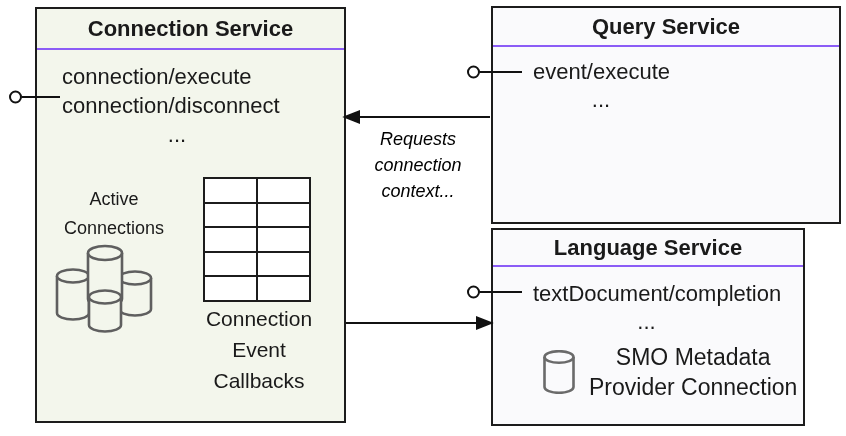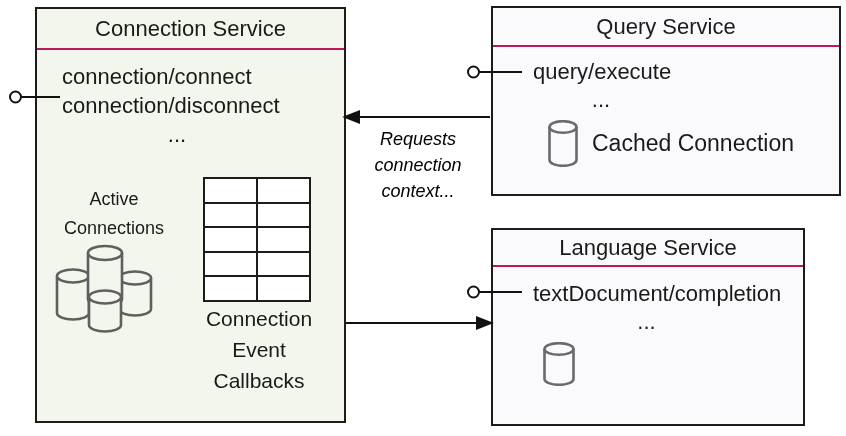--- a/index.html
+++ b/index.html
@@ -3,25 +3,25 @@
 <meta charset="utf-8">
 <style>
   html,body{margin:0;padding:0;background:#fff;}
   .canvas{
     position:relative;width:846px;height:436px;background:#ffffff;
     font-family:"Liberation Sans", sans-serif;color:#1a1a1a;overflow:hidden;
   }
   .box{position:absolute;border:2px solid #1c1c1c;box-sizing:border-box;}
   .box-header{
     display:flex;align-items:center;justify-content:center;
-    border-bottom:2px solid #be185d;font-weight:normal;font-size:22px;
+    border-bottom:2px solid #8b5cf6;font-weight:bold;font-size:22px;
   }
   .conn-box{left:35px;top:7px;width:311px;height:416px;background:#f3f6ec;}
   .conn-box .box-header{height:39px;}
-  .query-box{left:491px;top:6px;width:350px;height:190px;background:#fafafc;}
+  .query-box{left:491px;top:6px;width:350px;height:218px;background:#fafafc;}
   .query-box .box-header{height:37px;}
   .lang-box{left:491px;top:228px;width:314px;height:198px;background:#fafafc;}
   .lang-box .box-header{height:35px;}
 
   .methods{position:absolute;font-size:22px;line-height:29px;}
   .conn-methods{left:25px;top:53px;}
   .q-methods{left:40px;top:50px;line-height:28px;}
   .l-methods{left:40px;top:50px;line-height:28px;}
   .ellipsis-line{text-align:center;}
   .conn-methods .ellipsis-line{width:230px;}
@@ -61,21 +61,21 @@
 </style>
 </head>
 <body>
 
 <div class="canvas">
 
   <div class="box conn-box">
     <div class="box-header">Connection Service</div>
 
     <div class="methods conn-methods">
-      <div>connection/connect</div>
+      <div>connection/execute</div>
       <div>connection/disconnect</div>
       <div class="ellipsis-line">...</div>
     </div>
 
     <div class="active-label">Active
 Connections</div>
 
     <svg class="cluster-icon" width="98" height="92" viewBox="0 0 98 92">
       <g fill="#f3f6ec" stroke="#5f5f5f" stroke-width="2.6">
 
@@ -108,50 +108,43 @@
 
     <div class="callbacks-label">Connection
 Event
 Callbacks</div>
   </div>
 
   <div class="box query-box">
     <div class="box-header">Query Service</div>
 
     <div class="methods q-methods">
-      <div>query/execute</div>
+      <div>event/execute</div>
       <div class="ellipsis-line">...</div>
     </div>
 
-    <div class="res-row cached-row">
-      <svg width="30" height="47" viewBox="0 0 30 47">
-        <g fill="none" stroke="#6a6a6a" stroke-width="2.6">
-          <path d="M1.5,7 L1.5,40 A13.5,5.8 0 0 0 28.5,40 L28.5,7"></path>
-          <ellipse cx="15" cy="7" rx="13.5" ry="5.8"></ellipse>
-        </g>
-      </svg>
-      <span class="res-label">Cached Connection</span>
-    </div>
   </div>
 
   <div class="box lang-box">
     <div class="box-header">Language Service</div>
 
     <div class="methods l-methods">
       <div>textDocument/completion</div>
       <div class="ellipsis-line">...</div>
     </div>
 
     <div class="res-row smo-row">
       <svg width="32" height="44" viewBox="0 0 32 44">
         <g fill="none" stroke="#6a6a6a" stroke-width="2.6">
           <path d="M1.5,7 L1.5,37 A14.5,5.8 0 0 0 30.5,37 L30.5,7"></path>
           <ellipse cx="16" cy="7" rx="14.5" ry="5.8"></ellipse>
         </g>
       </svg>
+      <span class="res-label">SMO Metadata
+Provider Connection</span>
     </div>
   </div>
 
   <svg class="overlay">
     <g stroke="#111" stroke-width="2" fill="#fff">
       <g>
         <line x1="21.5" y1="97" x2="60" y2="97"></line>
         <circle cx="15.5" cy="97" r="5.5"></circle>
       </g>
       <g>

